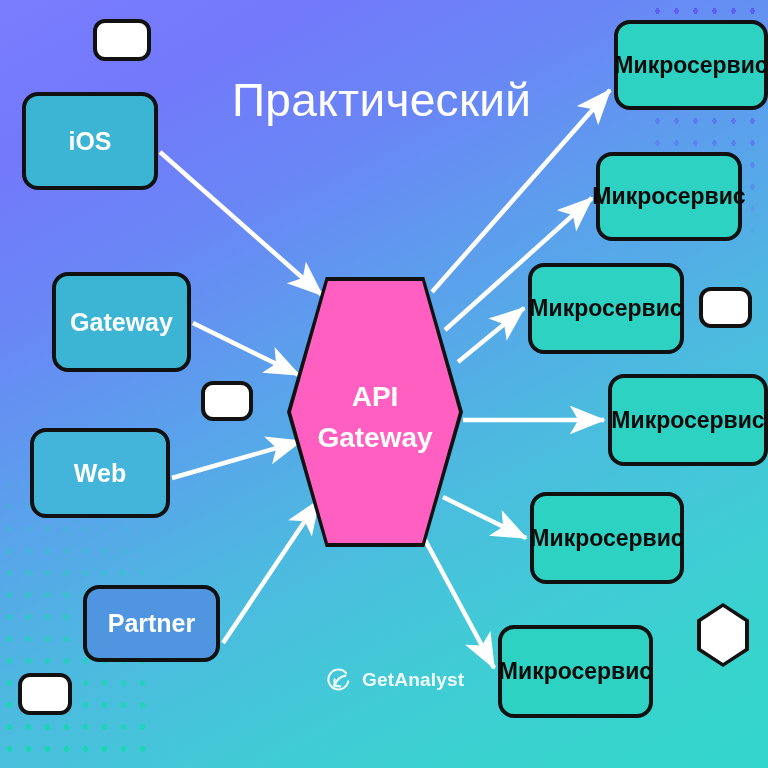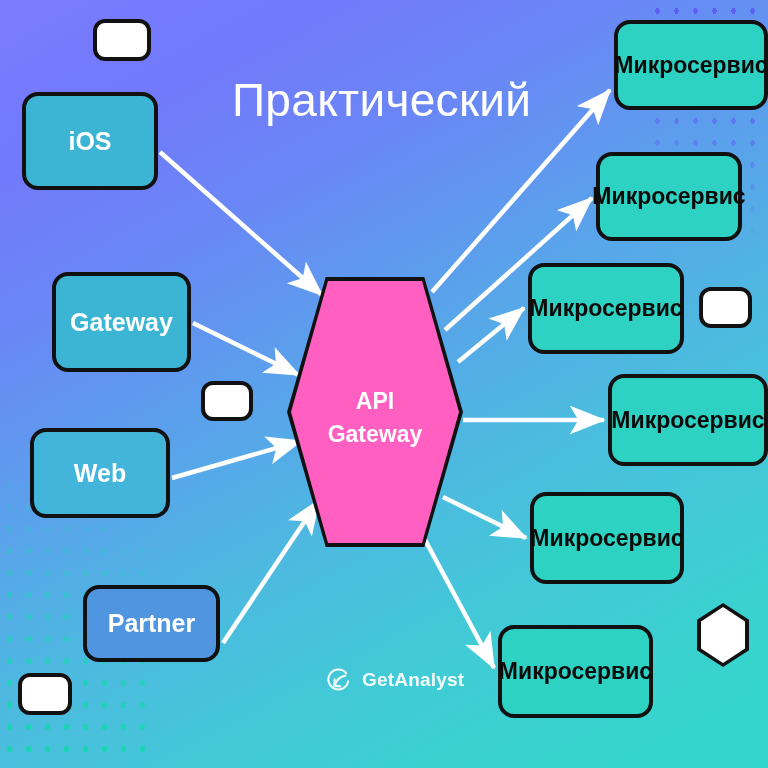--- a/index.html
+++ b/index.html
@@ -133,21 +133,21 @@
     clip-path: polygon(22% 0%, 78% 0%, 100% 50%, 78% 100%, 22% 100%, 0% 50%);
   }
   #gateway .hex-label {
     position: absolute;
     inset: 0;
     display: flex;
     flex-direction: column;
     align-items: center;
     justify-content: center;
     color: #ffffff;
-    font-size: 23px;
+    font-size: 28px;
     font-weight: bold;
     line-height: 1.45;
     margin-top: 12px;
   }
 
   
   #brand {
     position: absolute;
     left: 325px;
     top: 666px;

